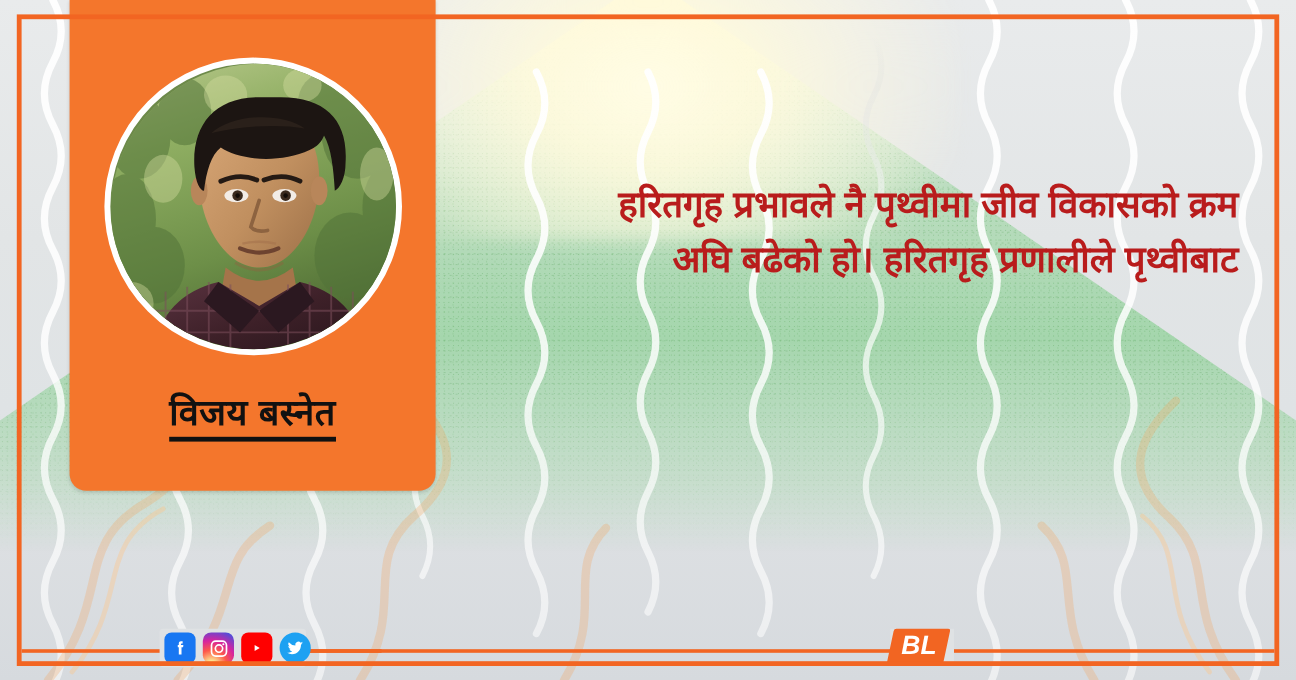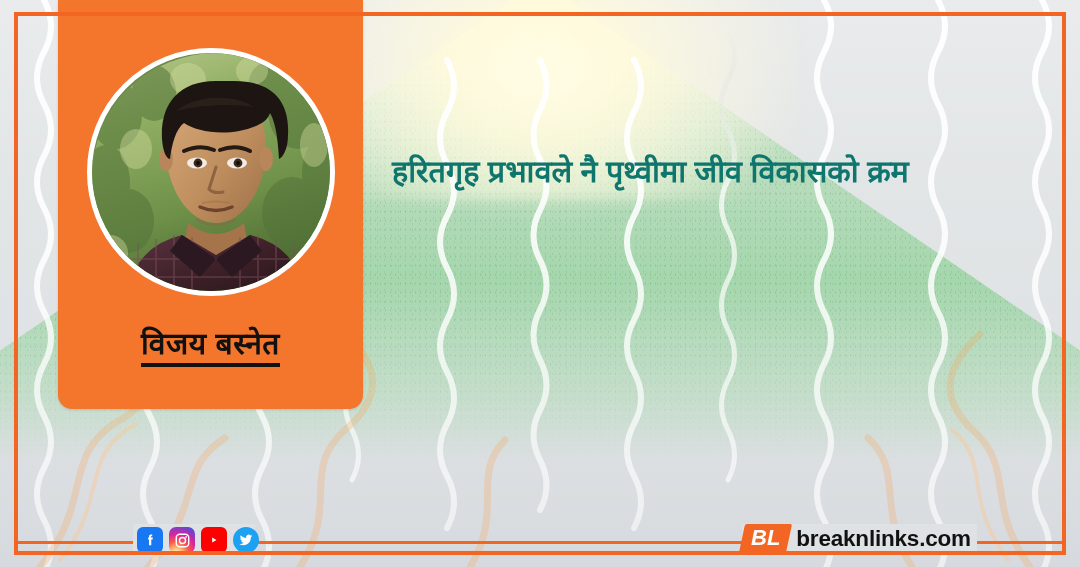--- a/index.html
+++ b/index.html
@@ -165,22 +165,22 @@
     border-bottom: 4px solid #111111;
     padding-bottom: 3px;
   }
 
   
   .quote {
     position: absolute;
     left: 392px;
     top: 148px;
     width: 640px;
-    text-align: left;
-    color: #0f766e;
+    text-align: right;
+    color: #b91c1c;
     font-size: 30.5px;
     line-height: 46px;
     font-weight: 700;
     font-family: "Liberation Sans", "DejaVu Sans", sans-serif;
   }
   .quote-line { display: block; white-space: nowrap; }
 
   
   .footer-rule-left {
     position: absolute;
@@ -422,20 +422,21 @@
       </div>
     </div>
 
     <div class="portrait-name">
       <span>विजय बस्नेत</span>
     </div>
   </div>
 
   <div class="quote">
     <span class="quote-line">हरितगृह प्रभावले नै पृथ्वीमा जीव विकासको क्रम</span>
+    <span class="quote-line">अघि बढेको हो। हरितगृह प्रणालीले पृथ्वीबाट</span>
   </div>
 
   <div class="footer-rule-left"></div>
   <div class="footer-rule-right"></div>
   <div class="soc-bg"></div>
 
   <div class="socials">
     <a class="soc fb">
       <svg width="16" height="16" viewBox="0 0 24 24" fill="#ffffff">
         <path d="M15.3 8.4h-2.1V7.1c0-.6.4-.8.7-.8h1.4V3.6h-2c-2.3 0-2.8 1.7-2.8 2.8v2h-1.3v2.8h1.3V20h3.4v-8.8h2l.3-2.8z"></path>
@@ -457,17 +458,16 @@
       <svg width="16" height="16" viewBox="0 0 24 24" fill="#ffffff">
         <path d="M22 5.9c-.7.3-1.5.5-2.3.6.8-.5 1.4-1.3 1.7-2.2-.8.5-1.6.8-2.5 1a3.9 3.9 0 0 0-6.7 3.6A11.1 11.1 0 0 1 4 4.8a3.9 3.9 0 0 0 1.2 5.2c-.6 0-1.2-.2-1.8-.5 0 1.9 1.4 3.5 3.2 3.9-.6.2-1.2.2-1.8.1a3.9 3.9 0 0 0 3.6 2.7A7.9 7.9 0 0 1 2 17.9a11 11 0 0 0 6 1.8c7.2 0 11.2-6 11.2-11.2v-.5c.8-.6 1.4-1.3 1.9-2.1z"></path>
       </svg>
     </a>
   </div>
 
   <div class="brand">
     <div class="brand-badge">
       <b>BL</b>
     </div>
-    <div class="brand-text">breaknlinks.com</div>
   </div>
 
   <div class="frame"></div>
 </div>
 
 </body></html>

